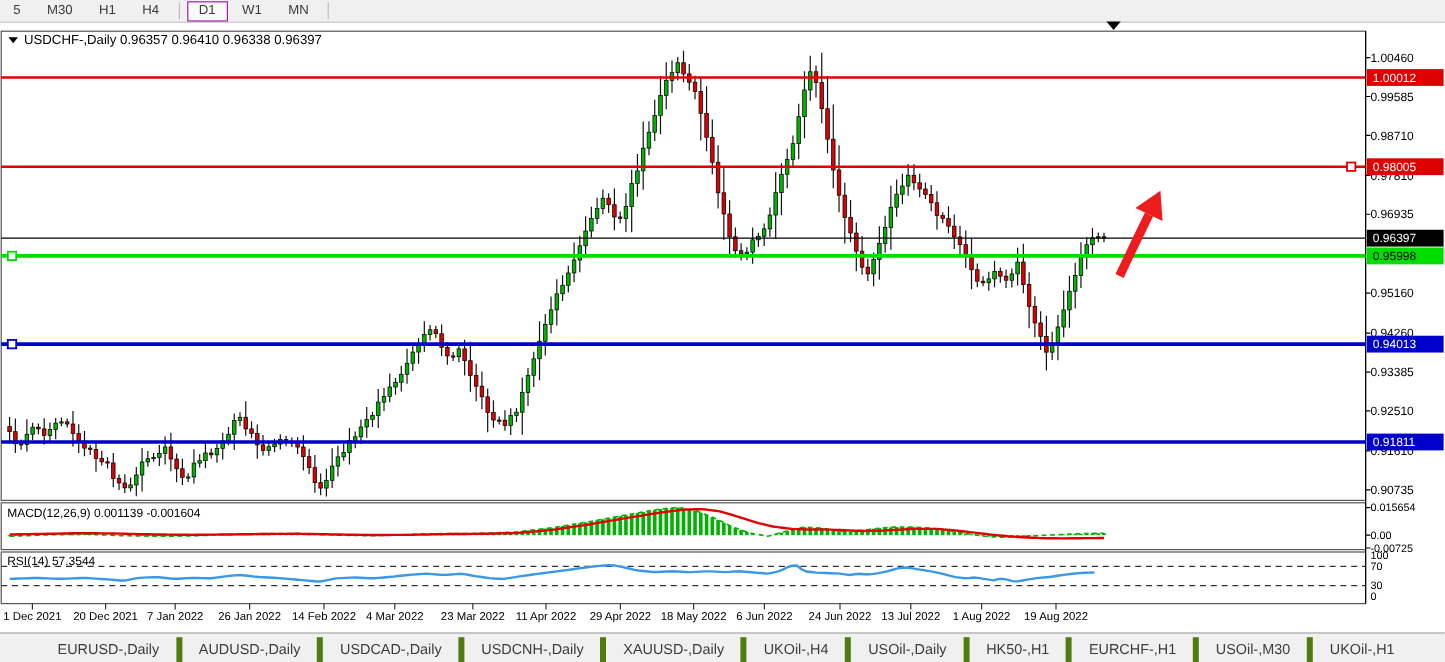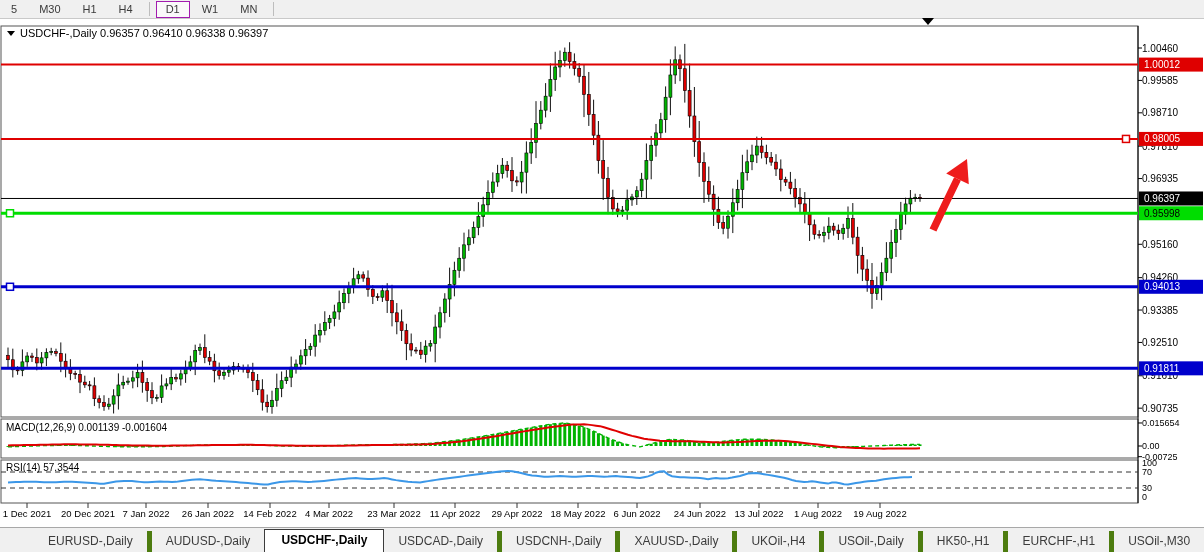--- a/index.html
+++ b/index.html
@@ -699,21 +699,20 @@
       <polygon points="922,18 934,18 928,25" fill="#000"></polygon>
       <g>
         <path d="M933,230 Q945,204.4211104778042 957.5,178.8" stroke="#ee1c1c" stroke-width="7.5" fill="none"></path>
         <polygon points="967,159 968.8,184.2 946.2,173.4" fill="#ee1c1c"></polygon>
       </g>
     </svg>
 
   <div class="tabbar" id="tabbar">
       <span class="tab">EURUSD-,Daily</span>
       <span class="tab">AUDUSD-,Daily</span>
-      <span class="tab active">USDCHF-,Daily</span>
       <span class="tab">USDCAD-,Daily</span>
       <span class="tab">USDCNH-,Daily</span>
       <span class="tab">XAUUSD-,Daily</span>
       <span class="tab">UKOil-,H4</span>
       <span class="tab">USOil-,Daily</span>
       <span class="tab">HK50-,H1</span>
       <span class="tab">EURCHF-,H1</span>
       <span class="tab">USOil-,M30</span>
       <span class="tab">UKOil-,H1</span>
     </div>

